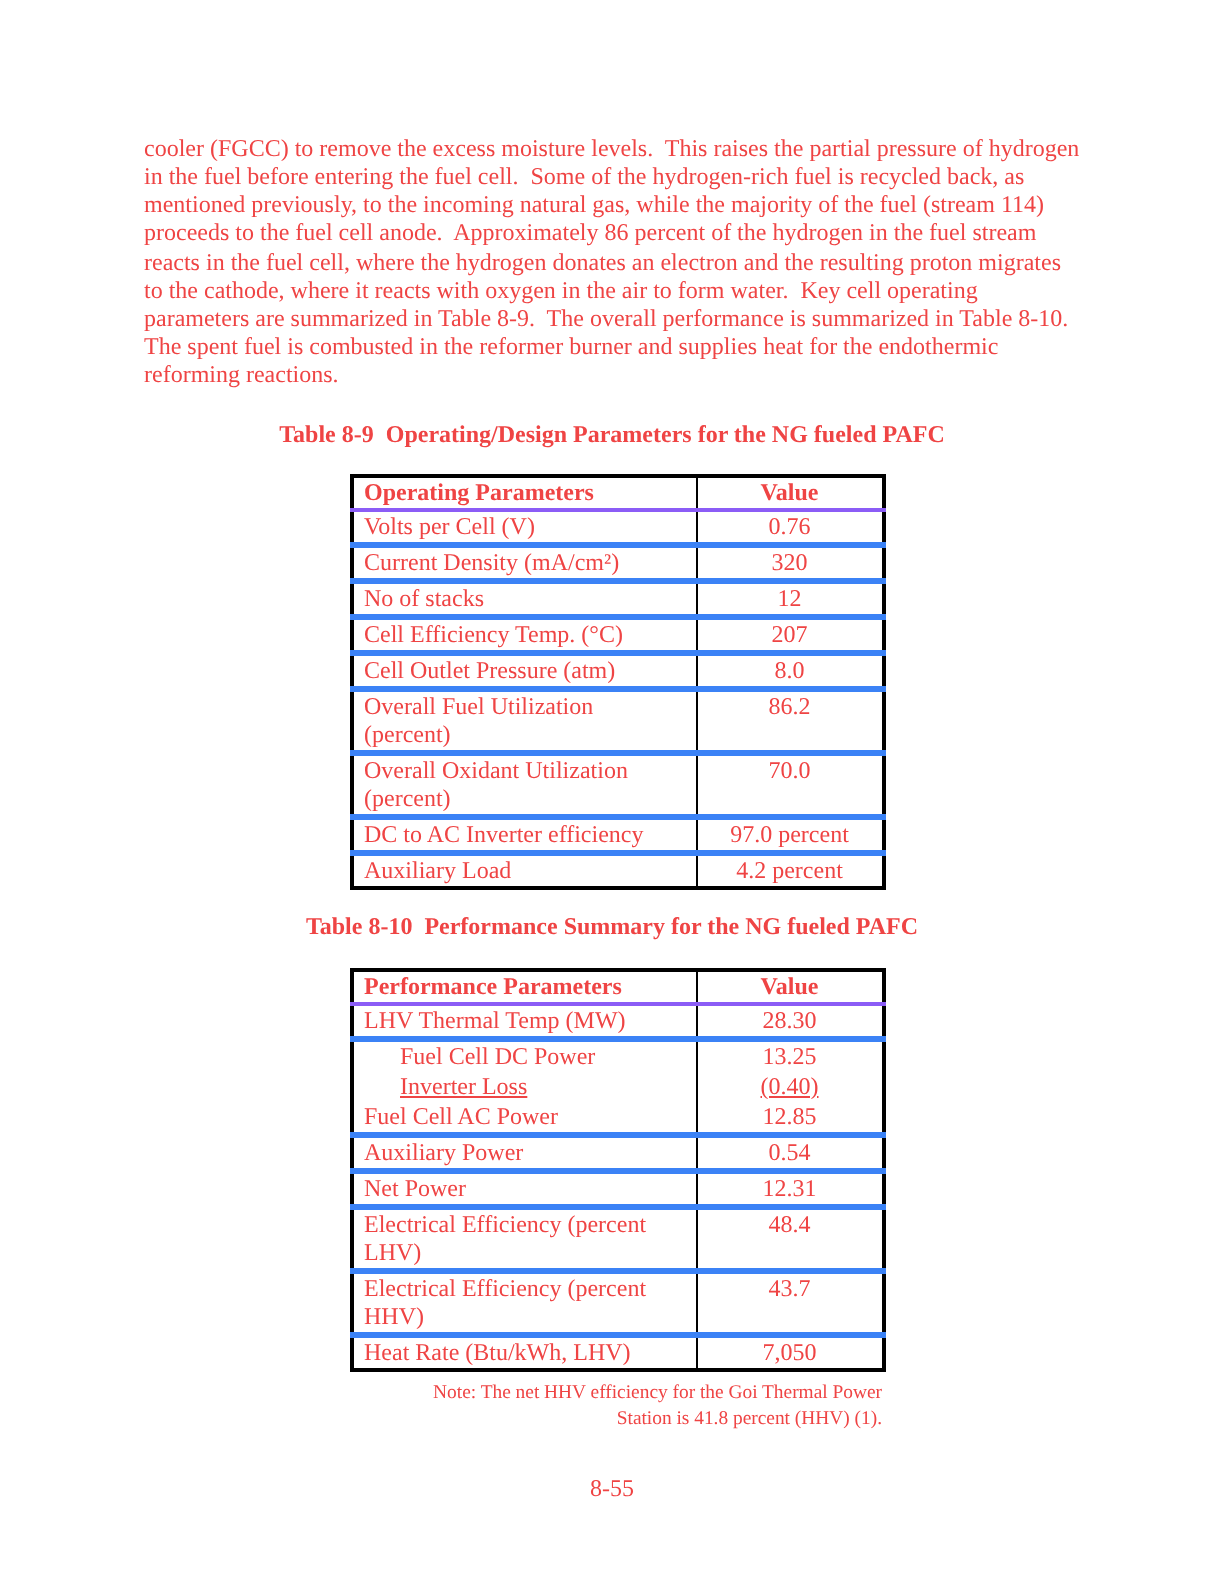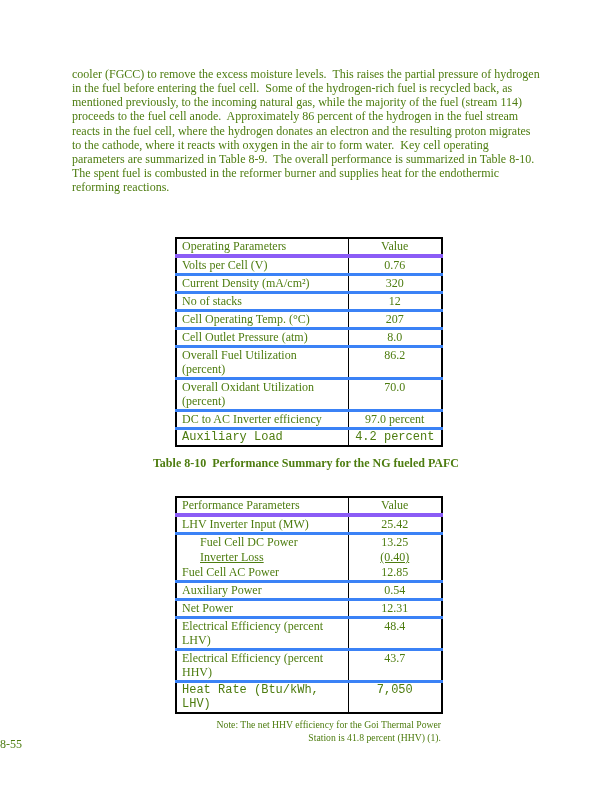--- a/index.html
+++ b/index.html
@@ -1,21 +1,21 @@
 <!DOCTYPE html>
 <html><head>
 <meta charset="utf-8">
 <style>
   html, body { margin: 0; padding: 0; background: #ffffff; }
   .page {
     position: relative;
     width: 612px;
     height: 792px;
     background: #ffffff;
-    color: #4d7c0f;
+    color: #ef4444;
     font-family: "Liberation Serif", "DejaVu Serif", serif;
     overflow: hidden;
   }
   .body-text {
     position: absolute;
     left: 72px;
     top: 67px;
     width: 487px;
     font-size: 12px;
     line-height: 14.15px;
@@ -27,79 +27,80 @@
     width: 612px;
     text-align: center;
     font-size: 12px;
     font-weight: bold;
     white-space: pre-wrap;
   }
   .title9 { top: 210px; }
   .title10 { top: 456px; }
 
   .tblwrap9  { position: absolute; left: 175px; top: 237px; }
-  .tblwrap10 { position: absolute; left: 175px; top: 496px; }
+  .tblwrap10 { position: absolute; left: 175px; top: 484px; }
 
   table.doc-table {
     border-collapse: collapse;
     table-layout: fixed;
     width: 266px;
     border: 2px solid #000;
     font-size: 12px;
   }
   table.doc-table col.c1 { width: 172px; }
   table.doc-table col.c2 { width: 94px; }
   table.doc-table td {
     padding: 0 4px 1px 5px;
     line-height: 14px;
     vertical-align: top;
     border-bottom: 3px solid #3b82f6;
     white-space: pre-line;
     overflow: hidden;
   }
   table.doc-table td.param { border-right: 1px solid #000; }
   table.doc-table td.val   { text-align: center; padding: 0 2px 1px 2px; }
-  table.doc-table tr.hdr td { font-weight: normal; border-bottom: 4px solid #8b5cf6; }
+  table.doc-table tr.hdr td { font-weight: bold; border-bottom: 2px solid #8b5cf6; }
   table.doc-table tr.noline td { border-bottom: none; }
-  table.doc-table tr.last td { border-bottom: none; font-family: Liberation Mono, monospace; }
+  table.doc-table tr.last td { border-bottom: none; }
   table.doc-table td.indent { padding-left: 23px; }
   table.doc-table td.u { text-decoration: underline; margin-left: 44px; }
 
   .note {
     margin-top: 5px;
     width: 266px;
     font-size: 9.7px;
     line-height: 12.5px;
     white-space: pre-line;
     text-align: right;
   }
   .pageno {
     position: absolute;
     left: 0;
     top: 737px;
     width: 612px;
-    text-align: left;
+    text-align: center;
     font-size: 12px;
   }
 </style>
 </head>
 <body>
 
 <div class="page">
 
   <div class="body-text">cooler (FGCC) to remove the excess moisture levels.  This raises the partial pressure of hydrogen
 in the fuel before entering the fuel cell.  Some of the hydrogen-rich fuel is recycled back, as
 mentioned previously, to the incoming natural gas, while the majority of the fuel (stream 114)
 proceeds to the fuel cell anode.  Approximately 86 percent of the hydrogen in the fuel stream
 reacts in the fuel cell, where the hydrogen donates an electron and the resulting proton migrates
 to the cathode, where it reacts with oxygen in the air to form water.  Key cell operating
 parameters are summarized in Table 8-9.  The overall performance is summarized in Table 8-10.
 The spent fuel is combusted in the reformer burner and supplies heat for the endothermic
 reforming reactions.</div>
 
+  <div class="tbl-title title9">Table 8-9  Operating/Design Parameters for the NG fueled PAFC</div>
 
   <div class="tblwrap9">
     <table class="doc-table">
       <colgroup>
           <col class="c1">
           <col class="c2">
         </colgroup>
       <tbody>
           <tr class="hdr">
         <td class="param">Operating Parameters</td>
@@ -111,21 +112,21 @@
       </tr>
       <tr>
         <td class="param">Current Density (mA/cm²)</td>
         <td class="val">320</td>
       </tr>
       <tr>
         <td class="param">No of stacks</td>
         <td class="val">12</td>
       </tr>
       <tr>
-        <td class="param">Cell Operating Temp. (°C)</td>
+        <td class="param">Cell Efficiency Temp. (°C)</td>
         <td class="val">207</td>
       </tr>
       <tr>
         <td class="param">Cell Outlet Pressure (atm)</td>
         <td class="val">8.0</td>
       </tr>
       <tr>
         <td class="param">Overall Fuel Utilization
 (percent)</td>
         <td class="val">86.2</td>
@@ -154,22 +155,22 @@
       <colgroup>
           <col class="c1">
           <col class="c2">
         </colgroup>
       <tbody>
           <tr class="hdr">
         <td class="param">Performance Parameters</td>
         <td class="val">Value</td>
       </tr>
       <tr>
-        <td class="param">LHV Inverter Input (MW)</td>
-        <td class="val">25.42</td>
+        <td class="param">LHV Thermal Temp (MW)</td>
+        <td class="val">28.30</td>
       </tr>
       <tr class="noline">
         <td class="param indent">Fuel Cell DC Power</td>
         <td class="val">13.25</td>
       </tr>
       <tr class="noline">
         <td class="param indent u">Inverter Loss</td>
         <td class="val u">(0.40)</td>
       </tr>
       <tr>

